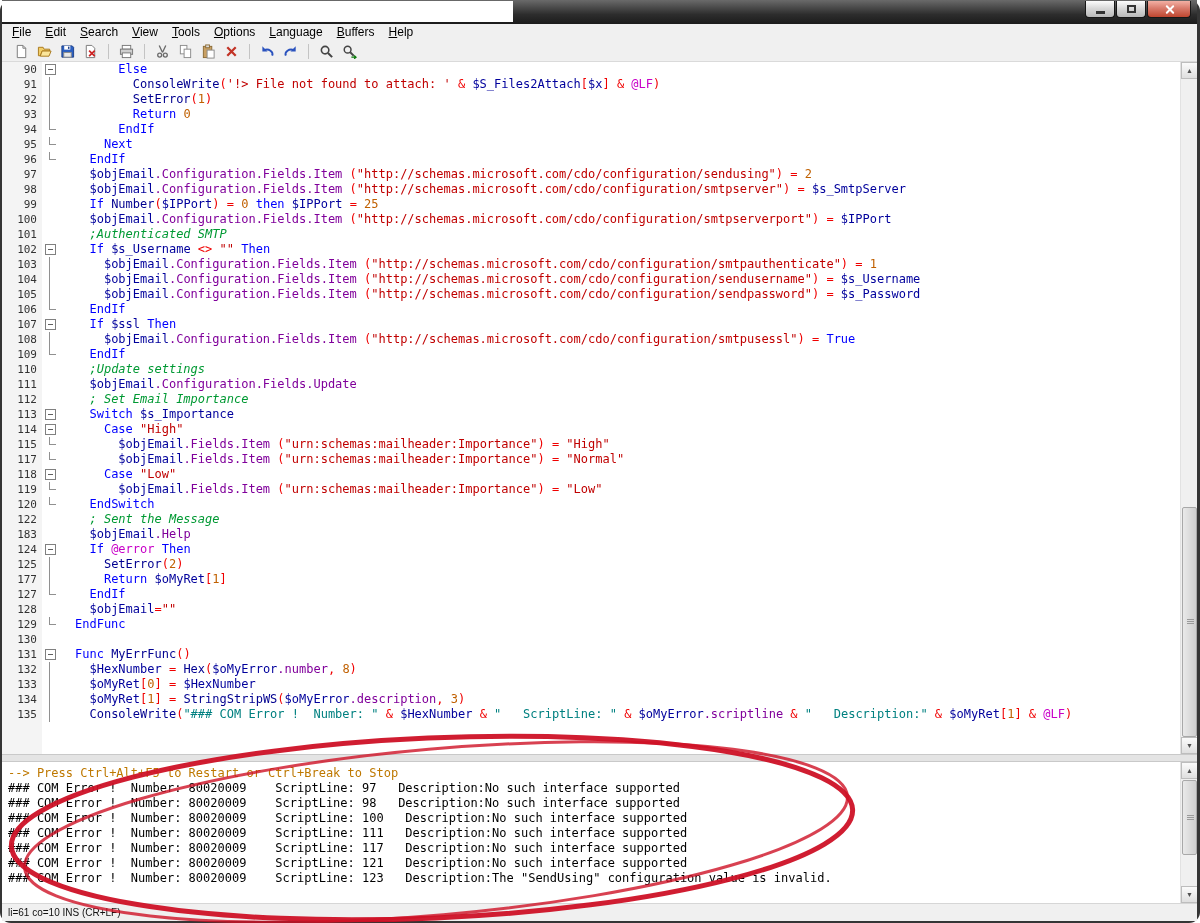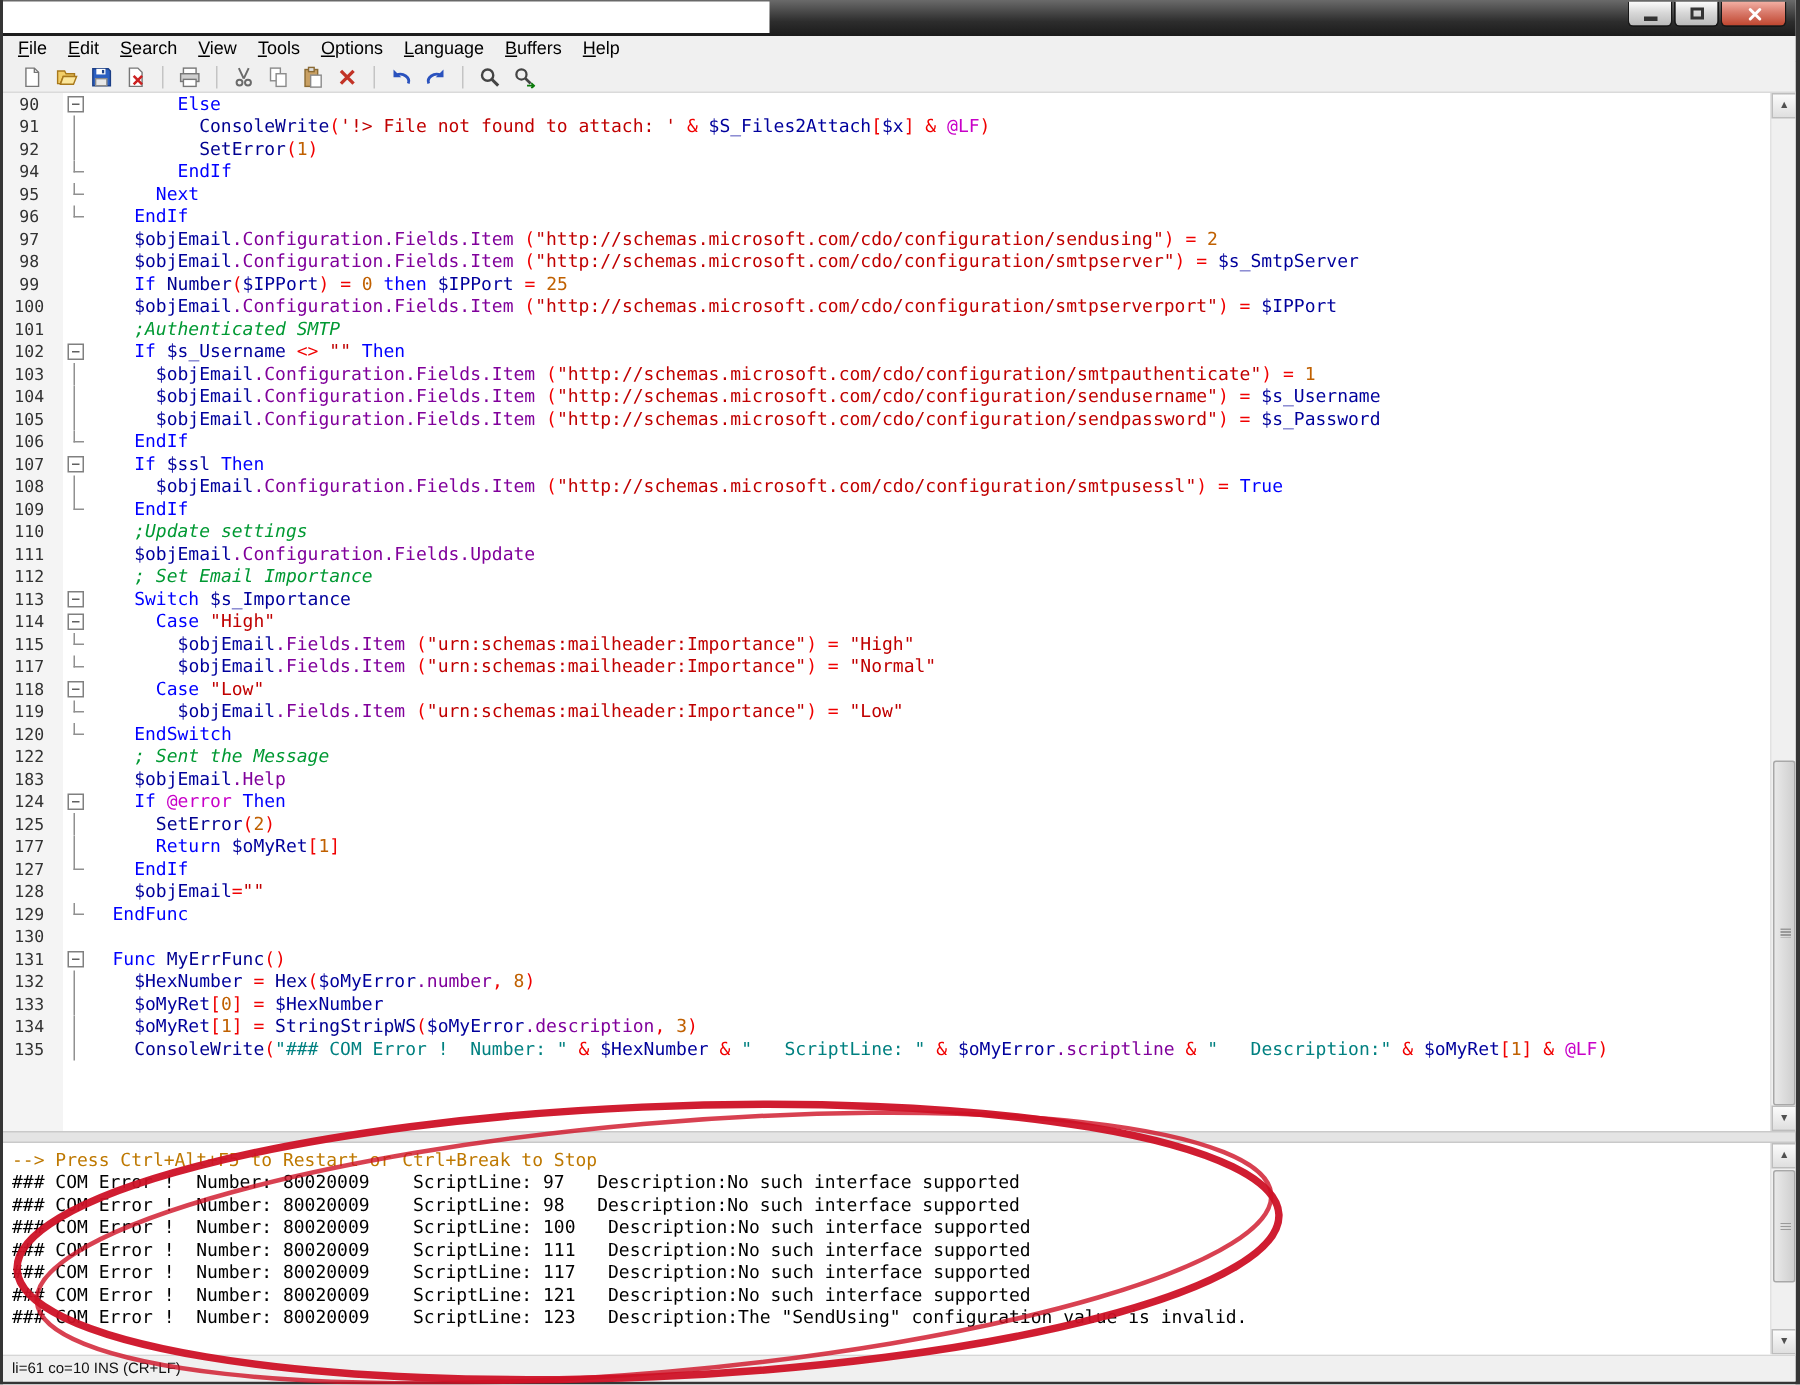--- a/index.html
+++ b/index.html
@@ -1,19 +1,19 @@
 <!DOCTYPE html>
 <html><head>
 <meta charset="utf-8">
 <style>
   *{box-sizing:border-box;margin:0;padding:0}
   html,body{width:1200px;height:923px;overflow:hidden;background:#fff;
     font-family:"Liberation Sans","DejaVu Sans",sans-serif;}
   .window{position:relative;width:1200px;height:923px;display:flex;flex-direction:column;
-    border-left:2px solid #353535;border-right:3px solid #353535;border-bottom:2px solid #353535;background:#F0F0F0;}
+    border-left:2px solid #353535;border-right:3px solid #353535;border-bottom:2px solid #353535;background:#F0F0F0;border-radius:11px;}
 
   
   .titlebar{position:relative;height:24px;background:linear-gradient(#6a6a6a,#2d2d2d 60%,#1b1b1b);flex:0 0 auto;}
   .redaction{position:absolute;left:0;top:1px;width:511px;height:21px;background:#ffffff;}
   .win-controls{position:absolute;top:1px;right:6px;display:flex;gap:1px;}
   .win-btn{height:17px;border:1px solid #171717;border-top:none;border-radius:0 0 4px 4px;
     background:linear-gradient(#fdfdfd,#d9d9d9 45%,#b9b9b9);display:flex;align-items:center;justify-content:center;}
   .win-btn.min{width:30px}.win-btn.max{width:30px}.win-btn.close{width:44px;
     background:linear-gradient(#f3b0a4,#d97b6c 45%,#c0462f);}
   .glyph-min{width:9px;height:3px;background:#333;margin-top:7px;}
@@ -31,21 +31,21 @@
   .toolbar{height:21px;flex:0 0 auto;background:#F0F0F0;border-bottom:1px solid #DADADA;display:flex;align-items:center;padding-left:8px;}
   .tb-btn{width:23px;height:20px;display:flex;align-items:center;justify-content:center;border:1px solid transparent;}
   .tb-btn svg{width:15px;height:15px;display:block}
   .tb-sep{width:1px;height:15px;background:#C4C4C4;margin:0 6px;}
 
   
   .editor{position:relative;height:692px;flex:0 0 auto;background:#fff;overflow:hidden;}
   .code-lines{position:absolute;left:0;top:0;right:17px;bottom:0;
     background:linear-gradient(to right,#F4F4F4 0,#F4F4F4 40px,#fff 40px);}
   .line{display:flex;height:15px;line-height:15px;font-family:"DejaVu Sans Mono","Liberation Mono",monospace;font-size:12px;white-space:pre;}
-  .ln{flex:0 0 40px;text-align:center;padding-right:5px;color:#333;font-size:11px;background:#F4F4F4;}
+  .ln{flex:0 0 40px;text-align:right;padding-right:5px;color:#333;font-size:11px;background:#F4F4F4;}
   .fm{flex:0 0 17px;position:relative;background:#fff;}
   .fm-box::before{content:"";position:absolute;left:3px;top:2px;width:9px;height:9px;border:1px solid #808080;background:#fff;}
   .fm-box::after{content:"";position:absolute;left:6px;top:7px;width:5px;height:1px;background:#606060;}
   .fm-line::before{content:"";position:absolute;left:7px;top:0;bottom:0;width:1px;background:#909090;}
   .fm-end::before{content:"";position:absolute;left:7px;top:0;height:8px;width:1px;background:#909090;}
   .fm-end::after{content:"";position:absolute;left:7px;top:7px;width:7px;height:1px;background:#909090;}
   .codetext{padding-left:16px;}
   .tk-d{color:#000}.tk-k{color:#0000FF}.tk-f{color:#000090}.tk-v{color:#00009C}
   .tk-o{color:#F00000}.tk-s{color:#C00000}.tk-t{color:#008080}.tk-n{color:#C06000}
   .tk-c{color:#009933;font-style:italic}.tk-m{color:#C800C8}.tk-b{color:#80009B}
@@ -193,20 +193,21 @@
           <path d="M10 14h5m-2-1.8l2 1.8-2 1.8" stroke="#0a7a0a" stroke-width="1.3" fill="none"></path>
         </svg>
     </div>
   </div>
 
   <div class="editor">
     <div class="code-lines">
         <div class="line"><span class="ln">90</span><span class="fm fm-box"></span><span class="codetext"><span class="tk-d">      </span><span class="tk-k">Else</span></span></div>
         <div class="line"><span class="ln">91</span><span class="fm fm-line"></span><span class="codetext"><span class="tk-d">        </span><span class="tk-f">ConsoleWrite</span><span class="tk-o">(</span><span class="tk-s">'!&gt; File not found to attach: '</span><span class="tk-o"> &amp; </span><span class="tk-v">$S_Files2Attach</span><span class="tk-o">[</span><span class="tk-v">$x</span><span class="tk-o">] &amp; </span><span class="tk-m">@LF</span><span class="tk-o">)</span></span></div>
         <div class="line"><span class="ln">92</span><span class="fm fm-line"></span><span class="codetext"><span class="tk-d">        </span><span class="tk-f">SetError</span><span class="tk-o">(</span><span class="tk-n">1</span><span class="tk-o">)</span></span></div>
+        <div class="line"><span class="ln">93</span><span class="fm fm-line"></span><span class="codetext"><span class="tk-d">        </span><span class="tk-k">Return</span><span class="tk-d"> </span><span class="tk-n">0</span></span></div>
         <div class="line"><span class="ln">94</span><span class="fm fm-end"></span><span class="codetext"><span class="tk-d">      </span><span class="tk-k">EndIf</span></span></div>
         <div class="line"><span class="ln">95</span><span class="fm fm-end"></span><span class="codetext"><span class="tk-d">    </span><span class="tk-k">Next</span></span></div>
         <div class="line"><span class="ln">96</span><span class="fm fm-end"></span><span class="codetext"><span class="tk-d">  </span><span class="tk-k">EndIf</span></span></div>
         <div class="line"><span class="ln">97</span><span class="fm"></span><span class="codetext"><span class="tk-d">  </span><span class="tk-v">$objEmail</span><span class="tk-b">.Configuration.Fields.Item</span><span class="tk-d"> </span><span class="tk-o">(</span><span class="tk-s">"http://schemas.microsoft.com/cdo/configuration/sendusing"</span><span class="tk-o">) = </span><span class="tk-n">2</span></span></div>
         <div class="line"><span class="ln">98</span><span class="fm"></span><span class="codetext"><span class="tk-d">  </span><span class="tk-v">$objEmail</span><span class="tk-b">.Configuration.Fields.Item</span><span class="tk-d"> </span><span class="tk-o">(</span><span class="tk-s">"http://schemas.microsoft.com/cdo/configuration/smtpserver"</span><span class="tk-o">) = </span><span class="tk-v">$s_SmtpServer</span></span></div>
         <div class="line"><span class="ln">99</span><span class="fm"></span><span class="codetext"><span class="tk-d">  </span><span class="tk-k">If</span><span class="tk-d"> </span><span class="tk-f">Number</span><span class="tk-o">(</span><span class="tk-v">$IPPort</span><span class="tk-o">) = </span><span class="tk-n">0</span><span class="tk-d"> </span><span class="tk-k">then</span><span class="tk-d"> </span><span class="tk-v">$IPPort</span><span class="tk-o"> = </span><span class="tk-n">25</span></span></div>
         <div class="line"><span class="ln">100</span><span class="fm"></span><span class="codetext"><span class="tk-d">  </span><span class="tk-v">$objEmail</span><span class="tk-b">.Configuration.Fields.Item</span><span class="tk-d"> </span><span class="tk-o">(</span><span class="tk-s">"http://schemas.microsoft.com/cdo/configuration/smtpserverport"</span><span class="tk-o">) = </span><span class="tk-v">$IPPort</span></span></div>
         <div class="line"><span class="ln">101</span><span class="fm"></span><span class="codetext"><span class="tk-d">  </span><span class="tk-c">;Authenticated SMTP</span></span></div>
         <div class="line"><span class="ln">102</span><span class="fm fm-box"></span><span class="codetext"><span class="tk-d">  </span><span class="tk-k">If</span><span class="tk-d"> </span><span class="tk-v">$s_Username</span><span class="tk-o"> &lt;&gt; </span><span class="tk-s">""</span><span class="tk-d"> </span><span class="tk-k">Then</span></span></div>
         <div class="line"><span class="ln">103</span><span class="fm fm-line"></span><span class="codetext"><span class="tk-d">    </span><span class="tk-v">$objEmail</span><span class="tk-b">.Configuration.Fields.Item</span><span class="tk-d"> </span><span class="tk-o">(</span><span class="tk-s">"http://schemas.microsoft.com/cdo/configuration/smtpauthenticate"</span><span class="tk-o">) = </span><span class="tk-n">1</span></span></div>

